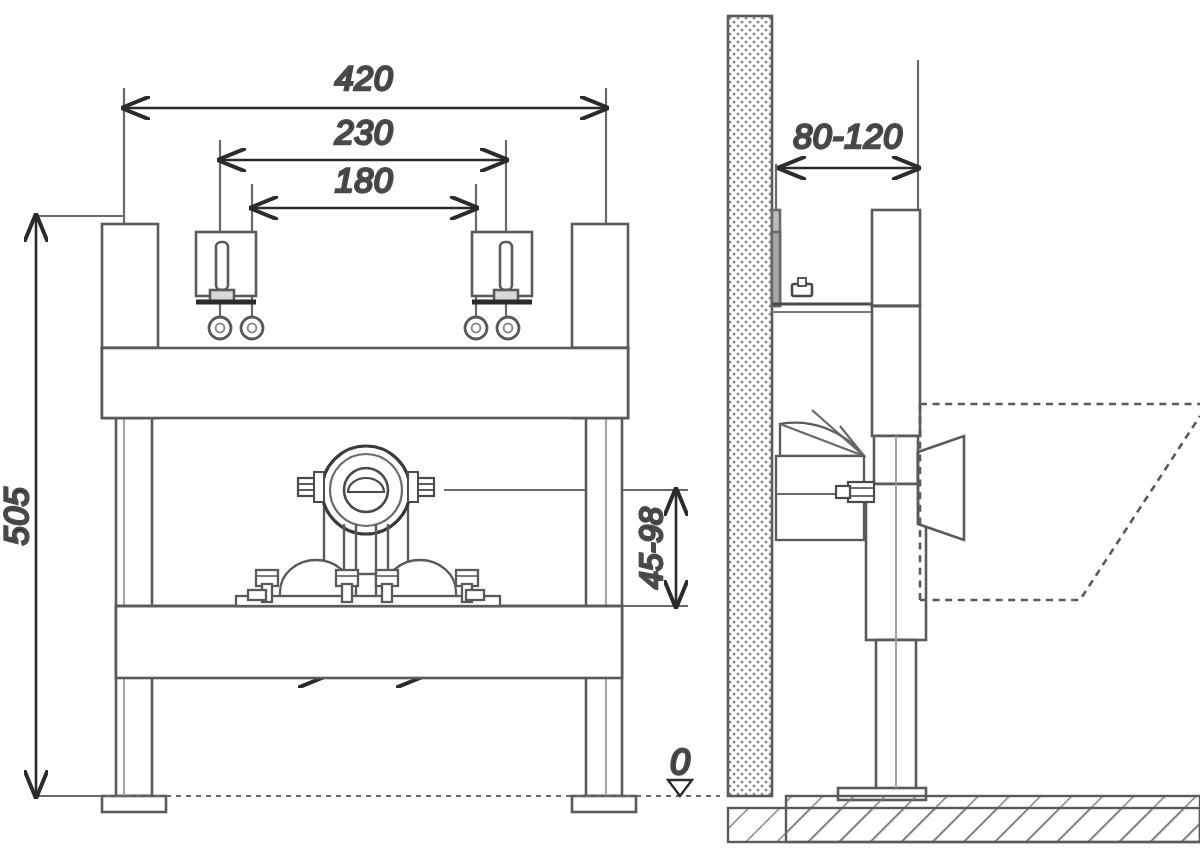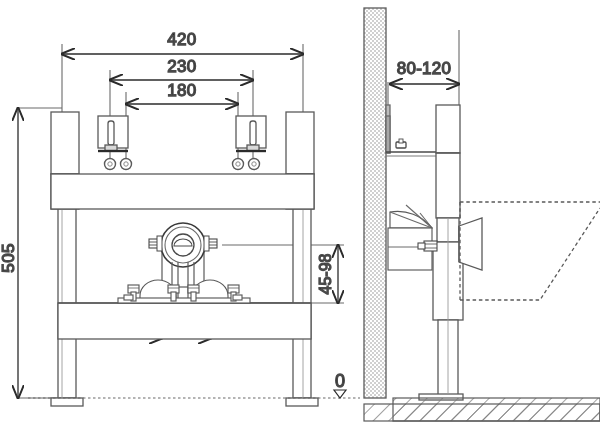--- a/index.html
+++ b/index.html
@@ -1,18 +1,18 @@
 <!DOCTYPE html>
 <html><head>
 <meta charset="utf-8">
 <style>
   html,body{margin:0;padding:0;background:#ffffff;}
   body{width:600px;height:429px;overflow:hidden;
        font-family:"Liberation Sans", sans-serif;}
-  #stage{position:relative;width:600px;height:429px;background:#fff;}
+  #stage{position:relative;width:600px;height:429px;background:#fff;font-style:italic;}
   svg{display:block;}
   .dimtext{font-family:"Liberation Sans", sans-serif;font-size:17px;fill:#1a1a1a;
            font-weight:400;letter-spacing:0.3px;}
   .dimtext-sm{font-family:"Liberation Sans", sans-serif;font-size:16px;fill:#1a1a1a;}
   .zero{font-family:"Liberation Sans", sans-serif;font-size:18px;fill:#1a1a1a;}
 </style>
 </head>
 <body>
 
 <div id="stage">

